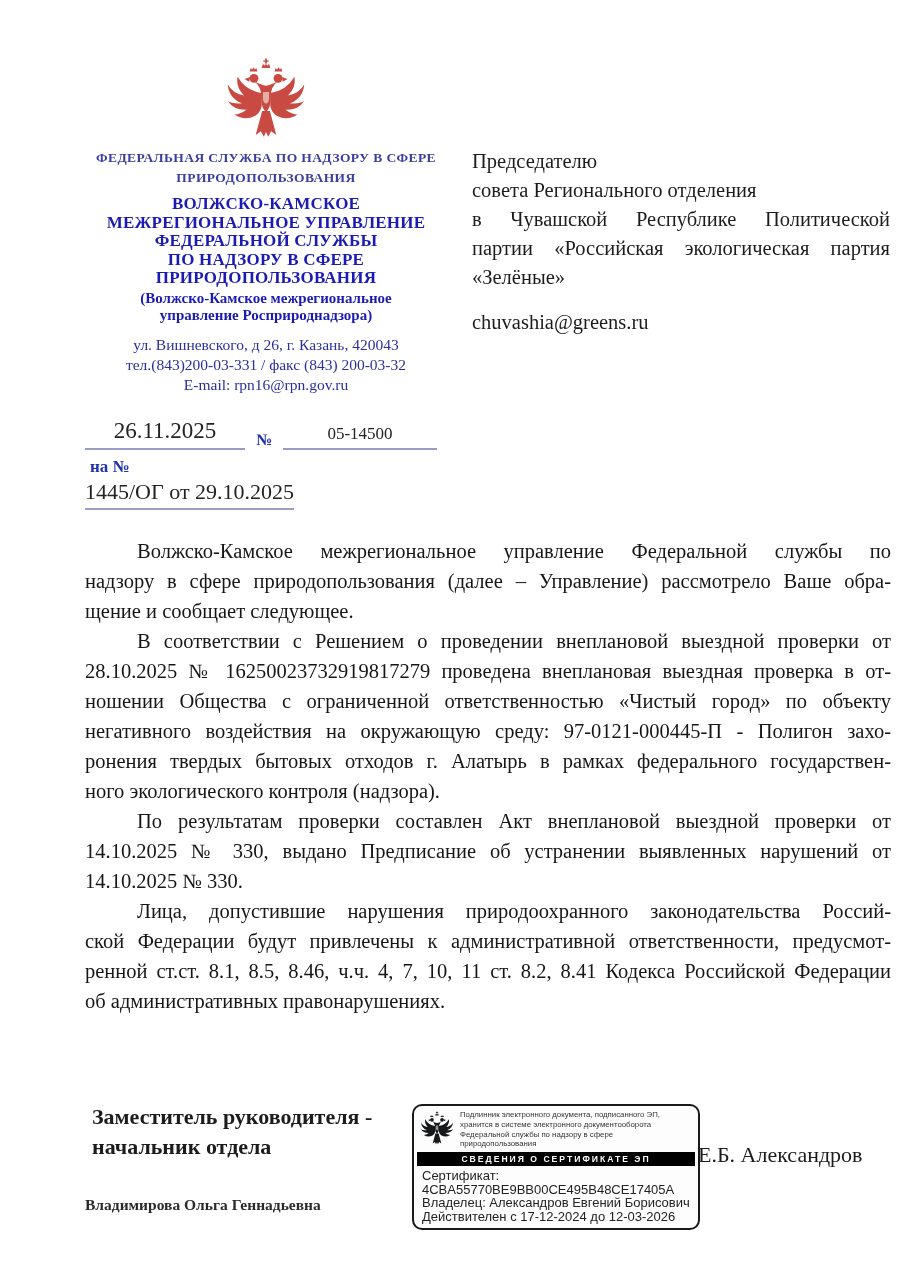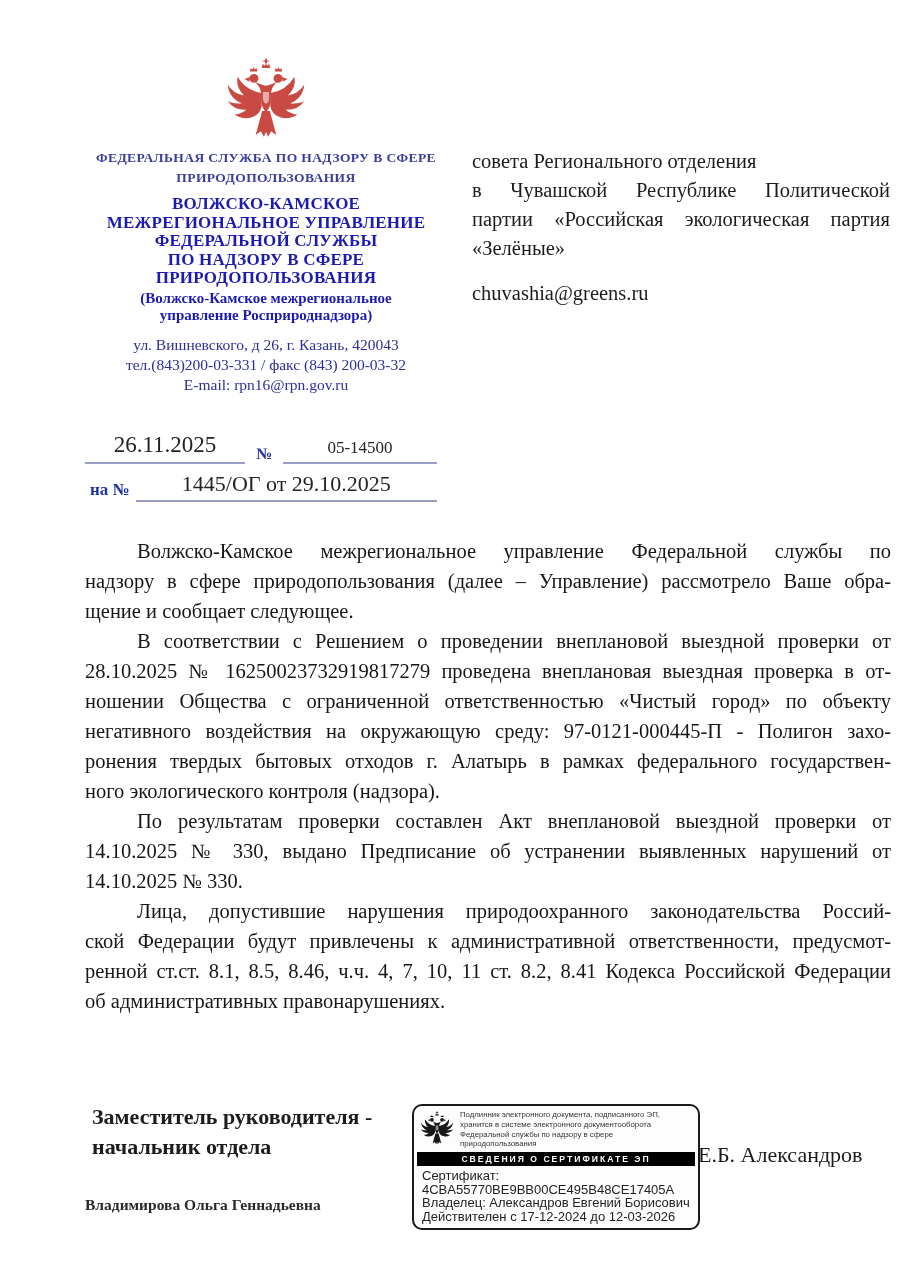--- a/index.html
+++ b/index.html
@@ -36,40 +36,40 @@
     color: #1b1bb4;
     text-align: center;
   }
   .addr {
     margin-top: 11px;
     font-size: 15.5px; line-height: 20px;
     color: #2b2f9a;
   }
 
   
-  .requisites { position: absolute; left: 85px; top: 432px; width: 352px; }
+  .requisites { position: absolute; left: 85px; top: 418px; width: 352px; }
   .req-row1 { display: flex; align-items: flex-end; }
   .req-date {
     width: 160px; text-align: center;
     font-size: 23px; padding-bottom: 4px;
     border-bottom: 2px solid #989ec6;
     color: #232323;
   }
   .req-no {
     width: 38px; text-align: center;
     font-size: 16px; font-weight: bold; color: #2233aa;
     padding-bottom: 1px;
   }
   .req-num {
     flex: 1; text-align: center;
     font-size: 17px; padding-bottom: 4px;
     border-bottom: 2px solid #989ec6;
     color: #232323;
   }
-  .req-row2 { display: flex; align-items: flex-end; margin-top: 7px; }
+  .req-row2 { display: flex; align-items: flex-start; margin-top: 7px; flex-direction: column; }
   .req-ref-label {
     font-size: 17px; font-weight: bold; color: #2233aa;
     padding: 0 6px 2px 5px; white-space: nowrap;
   }
   .req-ref-value {
     flex: 1; text-align: center;
     font-size: 22px; padding-bottom: 3px;
     border-bottom: 2px solid #989ec6;
     color: #232323;
   }
@@ -194,20 +194,21 @@
       <div class="req-num">05-14500</div>
     </div>
     <div class="req-row2">
       <div class="req-ref-label">на №</div>
       <div class="req-ref-value">1445/ОГ от 29.10.2025</div>
     </div>
   </div>
 
   <div class="recipient">
     <div>
+        <div>Председателю</div>
         <div>совета Регионального отделения</div>
         <div class="just">в Чувашской Республике Политической</div>
         <div class="just">партии «Российская экологическая партия</div>
         <div>«Зелёные»</div>
       </div>
     <div class="recipient-email">chuvashia@greens.ru</div>
   </div>
 
   <div class="body-text">
     <div class="par">

